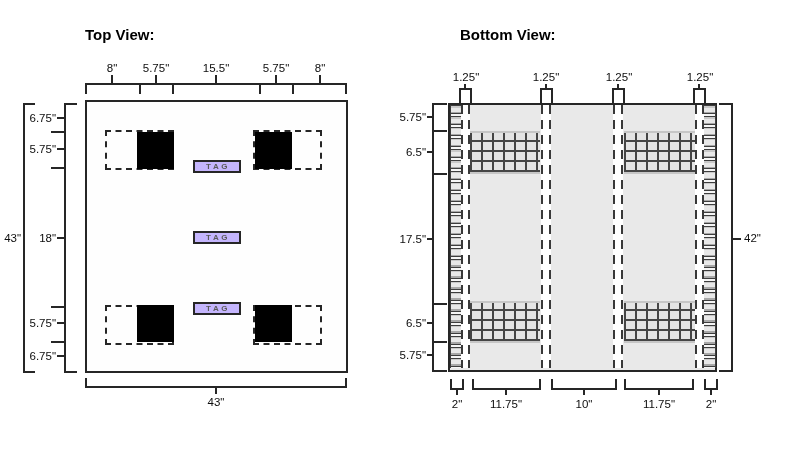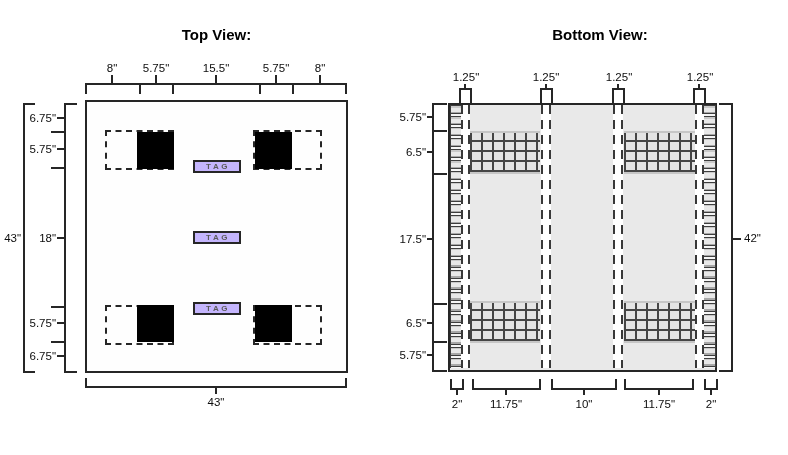--- a/index.html
+++ b/index.html
@@ -5,21 +5,21 @@
   html,body{margin:0;padding:0;background:#ffffff;}
   #canvas{
     position:relative;width:788px;height:455px;background:#ffffff;overflow:hidden;
     font-family:"Liberation Sans",sans-serif;color:#111;
   }
   .abs{position:absolute;}
   .ln{position:absolute;background:#262626;}
   .lbl{position:absolute;font-size:11.5px;line-height:14px;color:#0d0d0d;white-space:nowrap;}
   .ctr{text-align:center;}
   .rt{text-align:right;}
-  .title{position:absolute;font-size:15px;font-weight:600;color:#000;text-align:center;}
+  .title{position:absolute;font-size:15px;font-weight:600;color:#000;}
   .panelbox{position:absolute;border:2px solid #262626;}
   .dashedrect{position:absolute;border:2.5px dashed #262626;background:transparent;}
   .blacksq{position:absolute;background:#000000;}
   .tagbox{
     position:absolute;border:2px solid #262626;background:#c4b5fd;
     font-size:8px;letter-spacing:2.5px;color:#5a5a5a;font-weight:bold;
     display:flex;align-items:center;justify-content:center;padding-left:2px;
   }
   .velcro{
     position:absolute;background-color:#f4f4f4;

